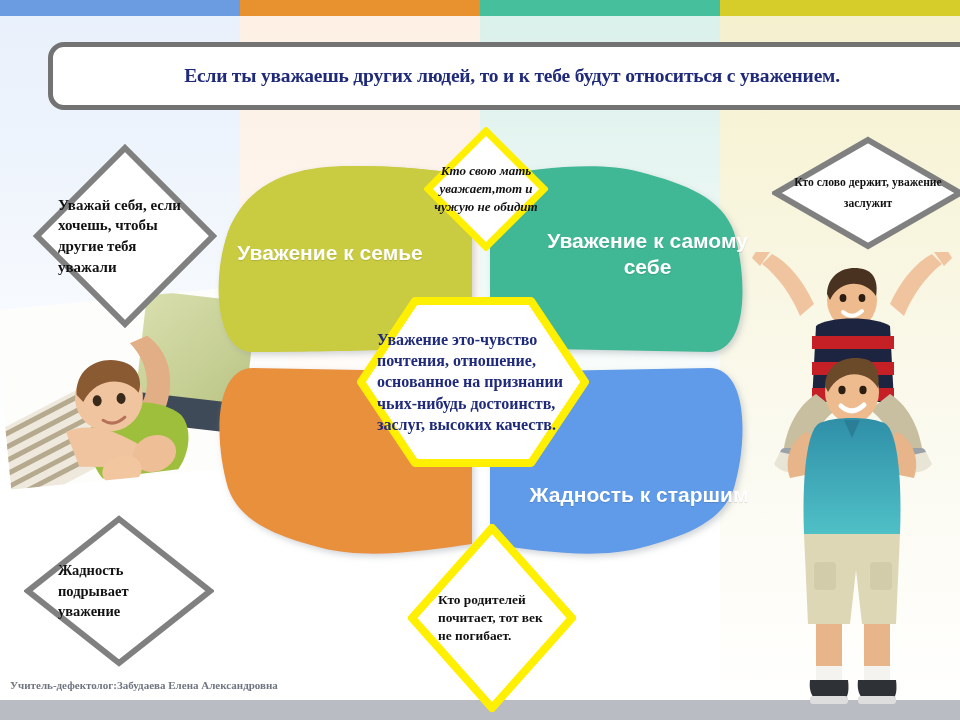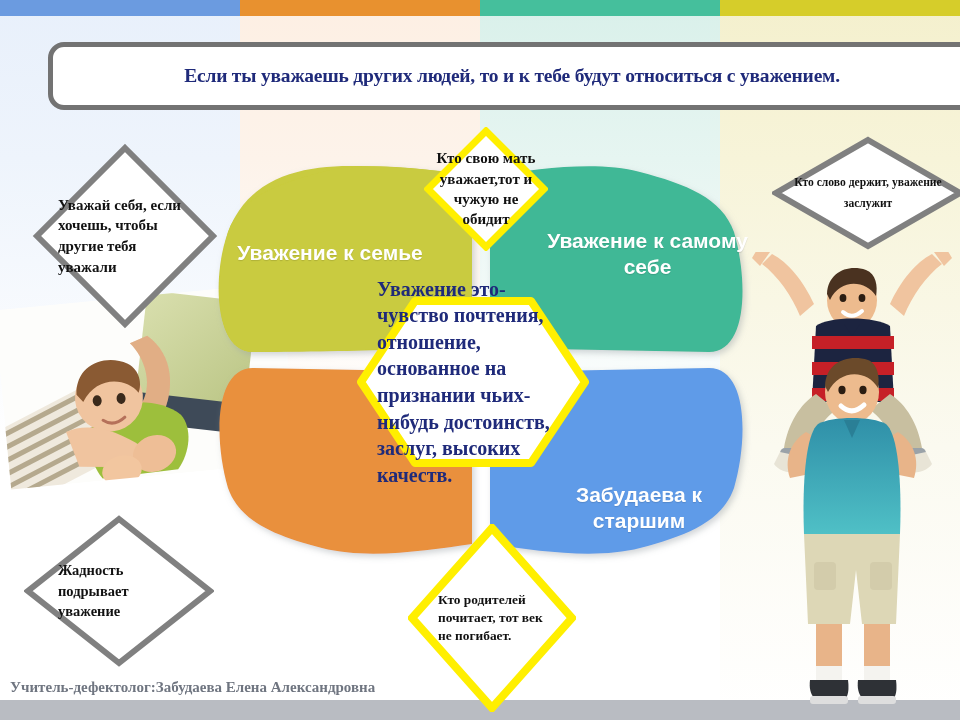--- a/index.html
+++ b/index.html
@@ -51,48 +51,48 @@
   .pl-family{left:225px;top:240px;width:210px;}
   .pl-self{left:530px;top:228px;width:235px;}
   .pl-motherland{left:228px;top:490px;width:212px;}
   .pl-elders{left:527px;top:482px;width:224px;}
 
   
   .hex-center{position:absolute;left:357px;top:297px;width:232px;height:170px;z-index:7;}
   .hex-center .htext{
     position:absolute;left:20px;top:20px;width:192px;height:130px;
     display:flex;align-items:center;
-    color:#1f2a7a;font-weight:bold;font-size:20px;line-height:1.33;
+    color:#1f2a7a;font-weight:bold;font-size:16px;line-height:1.33;
     font-family:"Liberation Serif",serif;text-align:left;
   }
 
   
   .diamond{position:absolute;z-index:7;}
   .diamond .dtext{
     position:absolute;left:0;top:0;width:100%;height:100%;
     display:flex;align-items:center;justify-content:center;
     text-align:center;color:#111111;font-weight:bold;
     font-family:"Liberation Serif",serif;
   }
   .d-left-top{left:32px;top:143px;width:186px;height:186px;}
   .d-left-top .dtext{font-size:15px;line-height:1.38;padding:0 26px;box-sizing:border-box;text-align:left;}
   .d-left-bot{left:24px;top:515px;width:190px;height:152px;}
   .d-left-bot .dtext{font-size:14.5px;line-height:1.42;padding:0 34px;box-sizing:border-box;text-align:left;}
   .d-top-mid{left:424px;top:127px;width:124px;height:124px;}
-  .d-top-mid .dtext{font-size:15px;line-height:1.36;padding:0 9px;box-sizing:border-box;}
+  .d-top-mid .dtext{font-size:13px;line-height:1.36;padding:0 9px;box-sizing:border-box;font-style:italic;}
   .d-bot-mid{left:408px;top:524px;width:168px;height:188px;}
   .d-bot-mid .dtext{font-size:13.4px;line-height:1.35;padding:0 30px;box-sizing:border-box;text-align:left;}
   .d-right-top{left:772px;top:136px;width:192px;height:114px;}
   .d-right-top .dtext{font-size:11.6px;line-height:1.85;padding:0 12px;box-sizing:border-box;}
 
   
   .footer-strip{position:absolute;left:0;top:700px;width:960px;height:20px;background:#b9bcc2;z-index:2;}
   .footer-text{
     position:absolute;left:10px;top:679px;z-index:8;
-    color:#6f7580;font-weight:bold;font-size:15px;
+    color:#6f7580;font-weight:bold;font-size:11px;
     font-family:"Liberation Serif",serif;white-space:nowrap;
   }
 </style>
 </head>
 <body>
 
 <div id="stage">
 
   <div class="bandwrap">
     <div class="band bg-blue" style="width:240px"></div>
@@ -250,21 +250,21 @@
 
       <g filter="url(#pshadow)">
         <path d="M490 372 L709 368 C748 368 748 440 734 488
                  C722 522 686 536 640 548 C594 560 532 550 490 544 Z" fill="#5f9be8"></path>
       </g>
     </svg>
   </div>
 
   <div class="petal-label pl-family">Уважение к семье</div>
   <div class="petal-label pl-self">Уважение к самому себе</div>
-  <div class="petal-label pl-elders">Забудаева к старшим</div>
+  <div class="petal-label pl-elders">Жадность к старшим</div>
 
   <div class="hex-center">
     <svg width="232" height="170" viewBox="0 0 232 170">
       <polygon points="58,4 174,4 228,85 174,166 58,166 4,85" fill="#ffffff" stroke="#ffef00" stroke-width="8" stroke-linejoin="round"></polygon>
     </svg>
     <div class="htext">Уважение это-чувство почтения, отношение, основанное на признании чьих-нибудь достоинств, заслуг, высоких качеств.</div>
   </div>
 
   <div class="diamond d-left-top">
     <svg width="186" height="186" viewBox="0 0 186 186">

